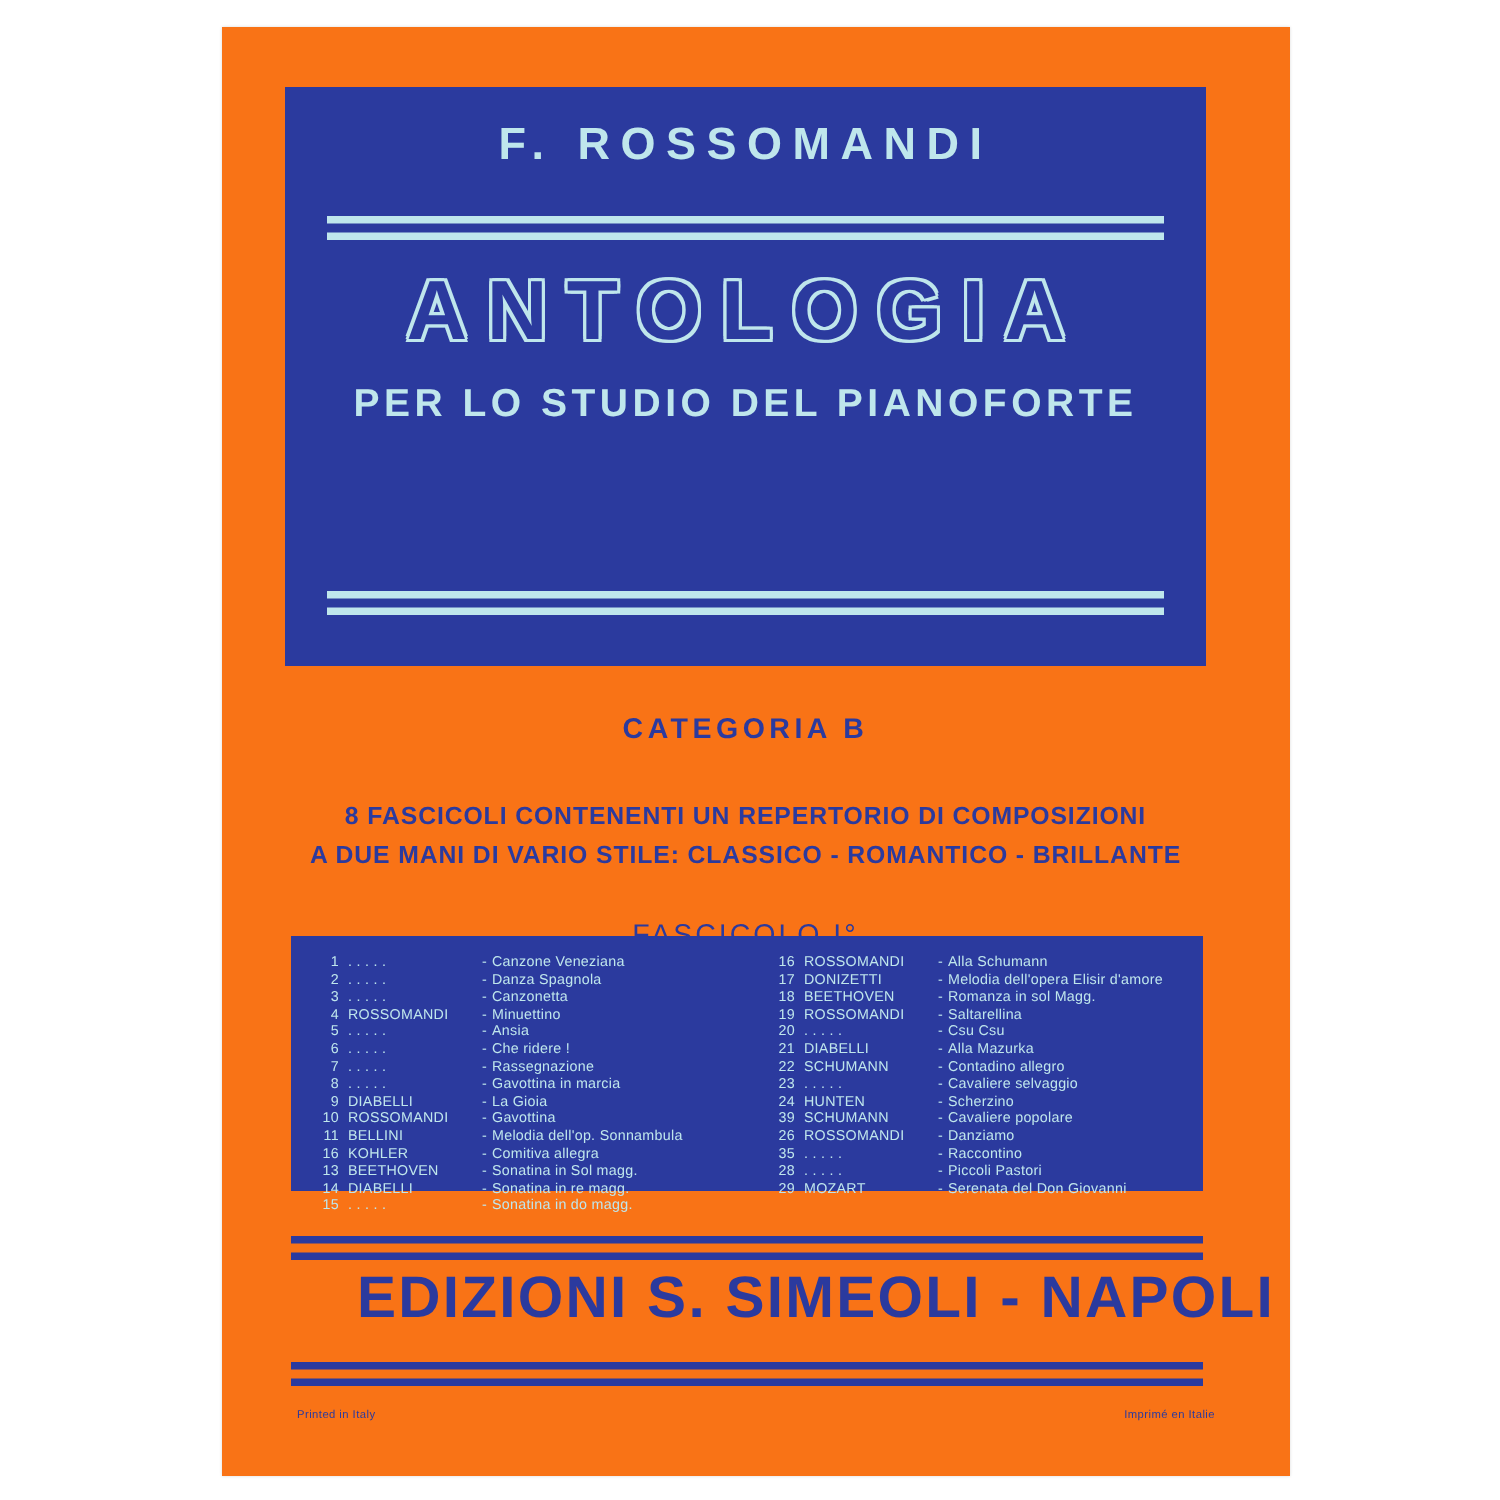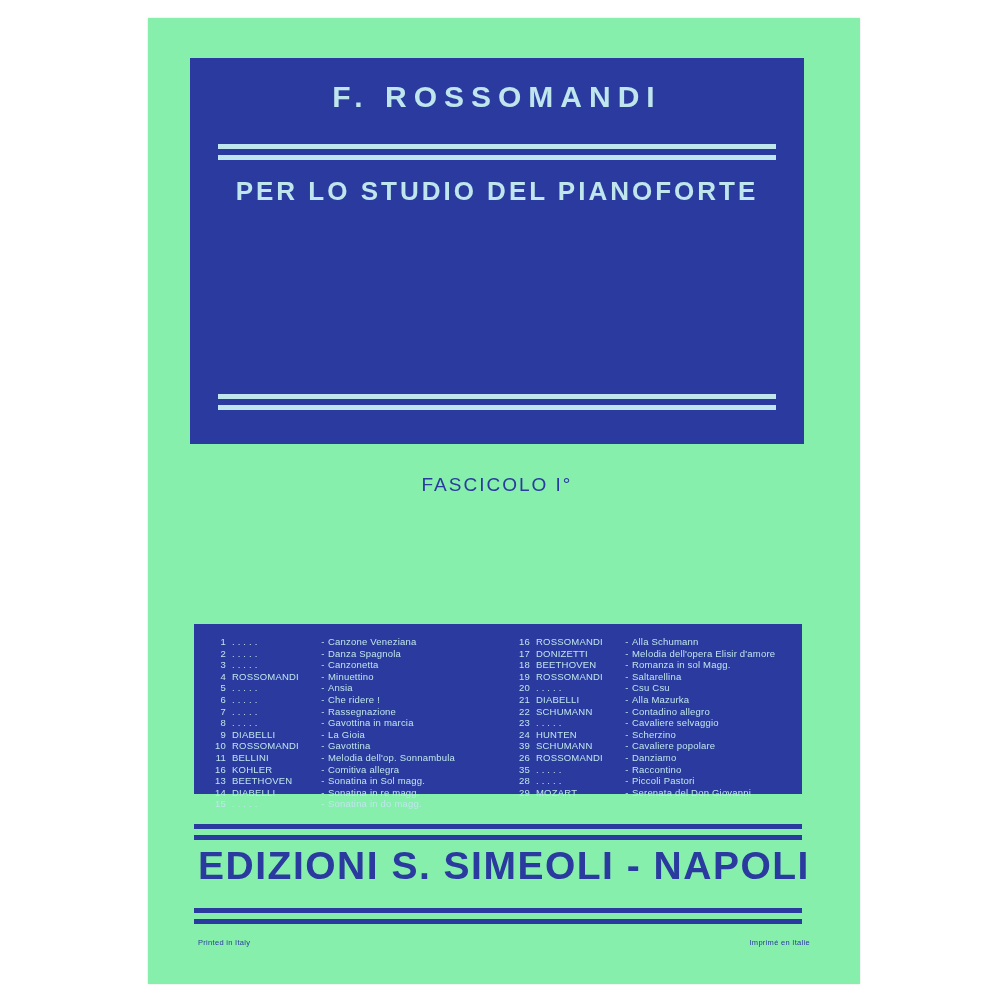--- a/index.html
+++ b/index.html
@@ -6,21 +6,21 @@
   body{
     width:1000px;height:1000px;
     background:#ffffff;
     font-family:"Liberation Sans", sans-serif;
     overflow:hidden;
   }
   .page{
     position:absolute;
     left:148px;top:18px;
     width:712px;height:966px;
-    background:#86efac;
+    background:#f97316;
     box-shadow:0 0 2px rgba(0,0,0,.15);
   }
   
   .top-panel{
     position:absolute;
     left:42px;top:40px;
     width:614px;height:386px;
     background:#2b3a9e;
   }
   .author{
@@ -50,21 +50,21 @@
     font-weight:bold;
     letter-spacing:13px;
     line-height:1.12;
     text-shadow:
       -2px 0 0 #bfe6ec, 2px 0 0 #bfe6ec,
       0 -2px 0 #bfe6ec, 0 2px 0 #bfe6ec,
       -2px -2px 0 #bfe6ec, 2px -2px 0 #bfe6ec,
       -2px 2px 0 #bfe6ec, 2px 2px 0 #bfe6ec;
   }
   .t-sub{
-    margin-top:0;
+    margin-top:14px;
     color:#bfe6ec;
     font-size:26px;
     font-weight:bold;
     letter-spacing:3px;
   }
 
   
   .mid{
     position:absolute;
     left:42px;top:426px;
@@ -124,20 +124,21 @@
   .brule.b2{top:817px;height:5px;}
   .brule.b3{top:890px;height:5px;}
   .brule.b4{top:901px;height:5px;}
   .publisher{
     position:absolute;left:0;top:826px;width:100%;
     text-align:center;
     color:#2b3a9e;
     font-size:39px;
     font-weight:bold;
     letter-spacing:1.5px;
+    padding-left:40px;
   }
   .foot-left{
     position:absolute;left:50px;top:920px;
     color:#2b3a9e;font-size:7.5px;letter-spacing:.3px;
   }
   .foot-right{
     position:absolute;right:50px;top:920px;
     color:#2b3a9e;font-size:7.5px;letter-spacing:.3px;
   }
 </style>
@@ -145,28 +146,34 @@
 <body>
 
 <div class="page">
 
   <div class="top-panel">
     <div class="author">F. ROSSOMANDI</div>
     <div class="rule r1"></div>
     <div class="rule r2"></div>
 
     <div class="title-lines">
+      <div class="t-big">ANTOLOGIA</div>
       <div class="t-sub">PER LO STUDIO DEL PIANOFORTE</div>
     </div>
 
     <div class="rule r3"></div>
     <div class="rule r4"></div>
   </div>
 
   <div class="mid">
+    <div class="categoria">CATEGORIA   B</div>
+    <div class="desc">
+      <div>8 FASCICOLI CONTENENTI UN REPERTORIO DI COMPOSIZIONI</div>
+      <div>A DUE MANI DI VARIO STILE: CLASSICO - ROMANTICO - BRILLANTE</div>
+    </div>
     <div class="fascicolo">FASCICOLO  I°</div>
   </div>
 
   <div class="index-box">
     <div class="cols">
       <div class="col">
         <div class="row">
           <span class="num">1</span>
           <span class="nameC">. . . . .</span>
           <span class="dash">-</span>

